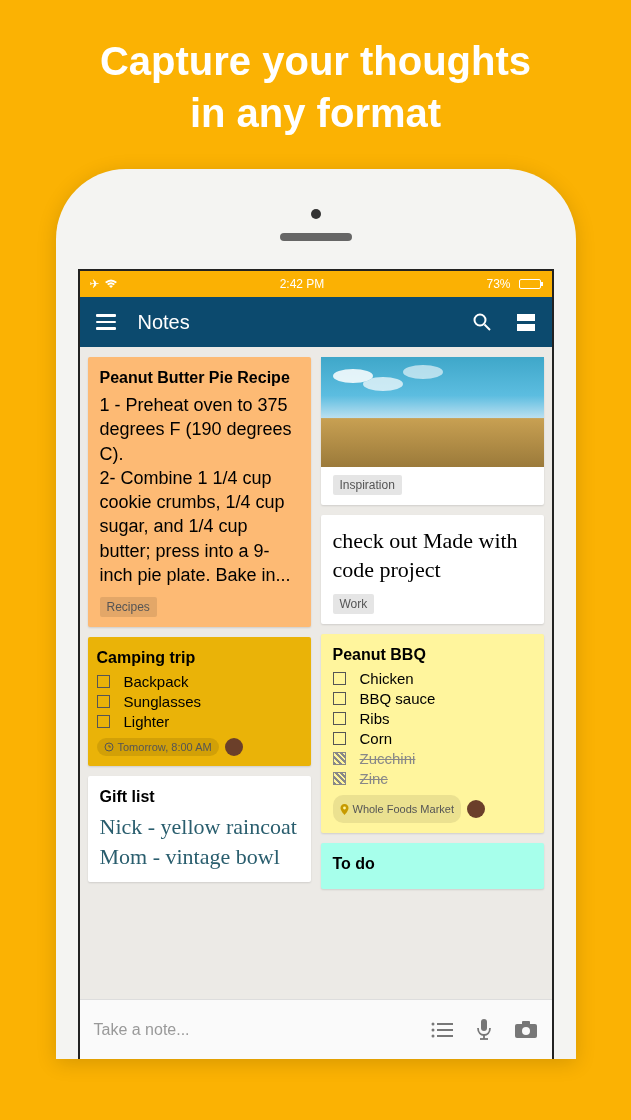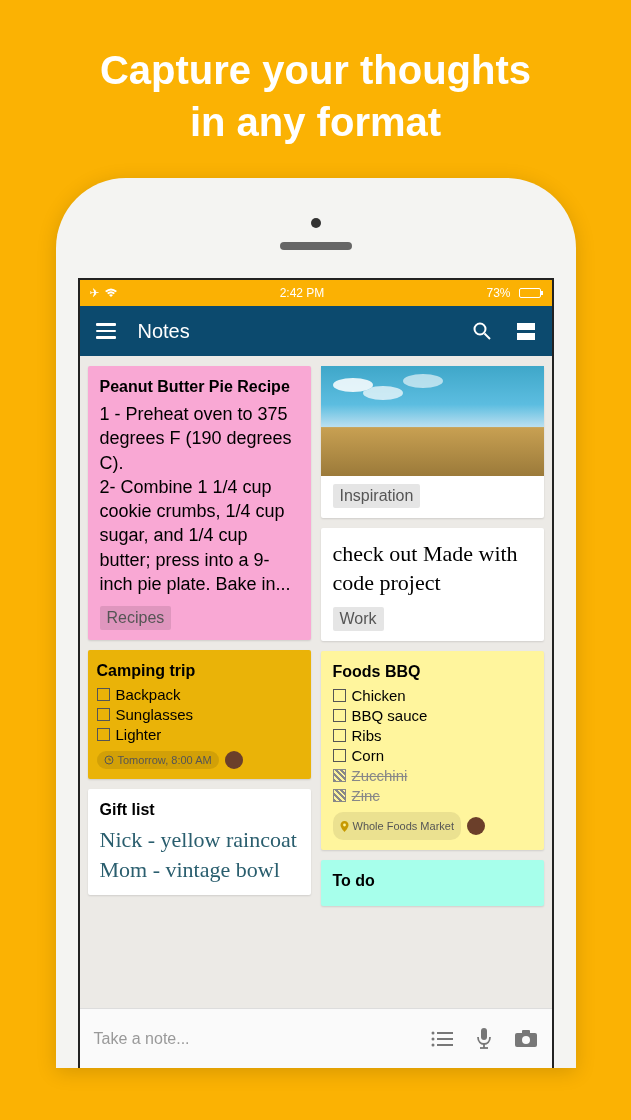--- a/index.html
+++ b/index.html
@@ -9,21 +9,21 @@
     height: 1120px;
     font-family: -apple-system, Helvetica, Arial, sans-serif;
     overflow: hidden;
     position: relative;
   }
   .hero-text {
     color: #fff;
     text-align: center;
     font-size: 40px;
     font-weight: 600;
-    padding: 44px 30px 30px;
+    padding: 35px 30px 30px;
     line-height: 1.3;
   }
   .phone {
     width: 520px;
     margin: 0 auto;
     background: #f4f4f2;
     border-radius: 70px 70px 0 0;
     padding: 22px 22px 0;
     box-shadow: 0 4px 20px rgba(0,0,0,.15);
     position: relative;
@@ -88,29 +88,29 @@
   .col { flex: 1; display: flex; flex-direction: column; gap: 10px; }
   .card {
     border-radius: 2px;
     padding: 12px 12px 10px;
     box-shadow: 0 1px 2px rgba(0,0,0,.12);
     font-size: 15px;
   }
   .card h3 { font-size: 16px; font-weight: 700; margin-bottom: 6px; }
   .card .body { font-size: 18px; line-height: 1.35; }
   .label-chip {
-    display:inline-block; background: rgba(0,0,0,.1); font-size: 16px;
+    display:inline-block; background: rgba(0,0,0,.1); font-size: 12px;
     padding: 3px 7px; border-radius: 2px; margin-top: 10px; color:#555;
   }
-  .c-blue { background:#f9a8d4; }
+  .c-blue { background:#fdba74; }
   .c-red { background:#eab308;padding-left:9px; }
   .c-white { background:#fff; }
   .c-yellow { background:#fff59d; }
   .c-teal { background:#a7ffeb; }
-  .check-row { display:flex; align-items:center; gap:6px; font-size:15px; margin:3px 0; }
+  .check-row { display:flex; align-items:center; gap:14px; font-size:15px; margin:3px 0; }
   .checkbox { width:13px; height:13px; border:1.5px solid #555; display:inline-block; }
   .checkbox.checked { background: repeating-linear-gradient(45deg,#888,#888 2px,transparent 2px,transparent 4px); border-color:#888;}
   .done { text-decoration: line-through; color:#888; }
   .reminder-row { display:flex; align-items:center; gap:6px; font-size:11px; color:#555; margin-top:8px; }
   .reminder-chip { background: rgba(0,0,0,.1); padding:3px 7px; border-radius:10px; display:flex; align-items:center; gap:4px; }
   .avatar { width:18px; height:18px; border-radius:50%; background:#6b3f2a; display:inline-block; }
   .img-card-pic {
     height: 110px;
     background: linear-gradient(to bottom, #3fa7c9 0%, #5cbde0 35%, #b9dff0 55%, #c8a052 56%, #9b7a3a 100%);
     margin:-12px -12px 8px -12px;
@@ -232,21 +232,21 @@
           <div class="img-card-pic"></div>
           <span class="label-chip" style="margin-top:0">Inspiration</span>
         </div>
 
         <div class="card c-white">
           <div class="serif">check out Made with code project</div>
           <span class="label-chip">Work</span>
         </div>
 
         <div class="card c-yellow">
-          <h3>Foods BBQ</h3>
+          <h3>Peanut BBQ</h3>
           <div class="check-row">
               <span class="checkbox"></span>
               <span>Chicken</span>
             </div>
           <div class="check-row">
               <span class="checkbox"></span>
               <span>BBQ sauce</span>
             </div>
           <div class="check-row">
               <span class="checkbox"></span>

